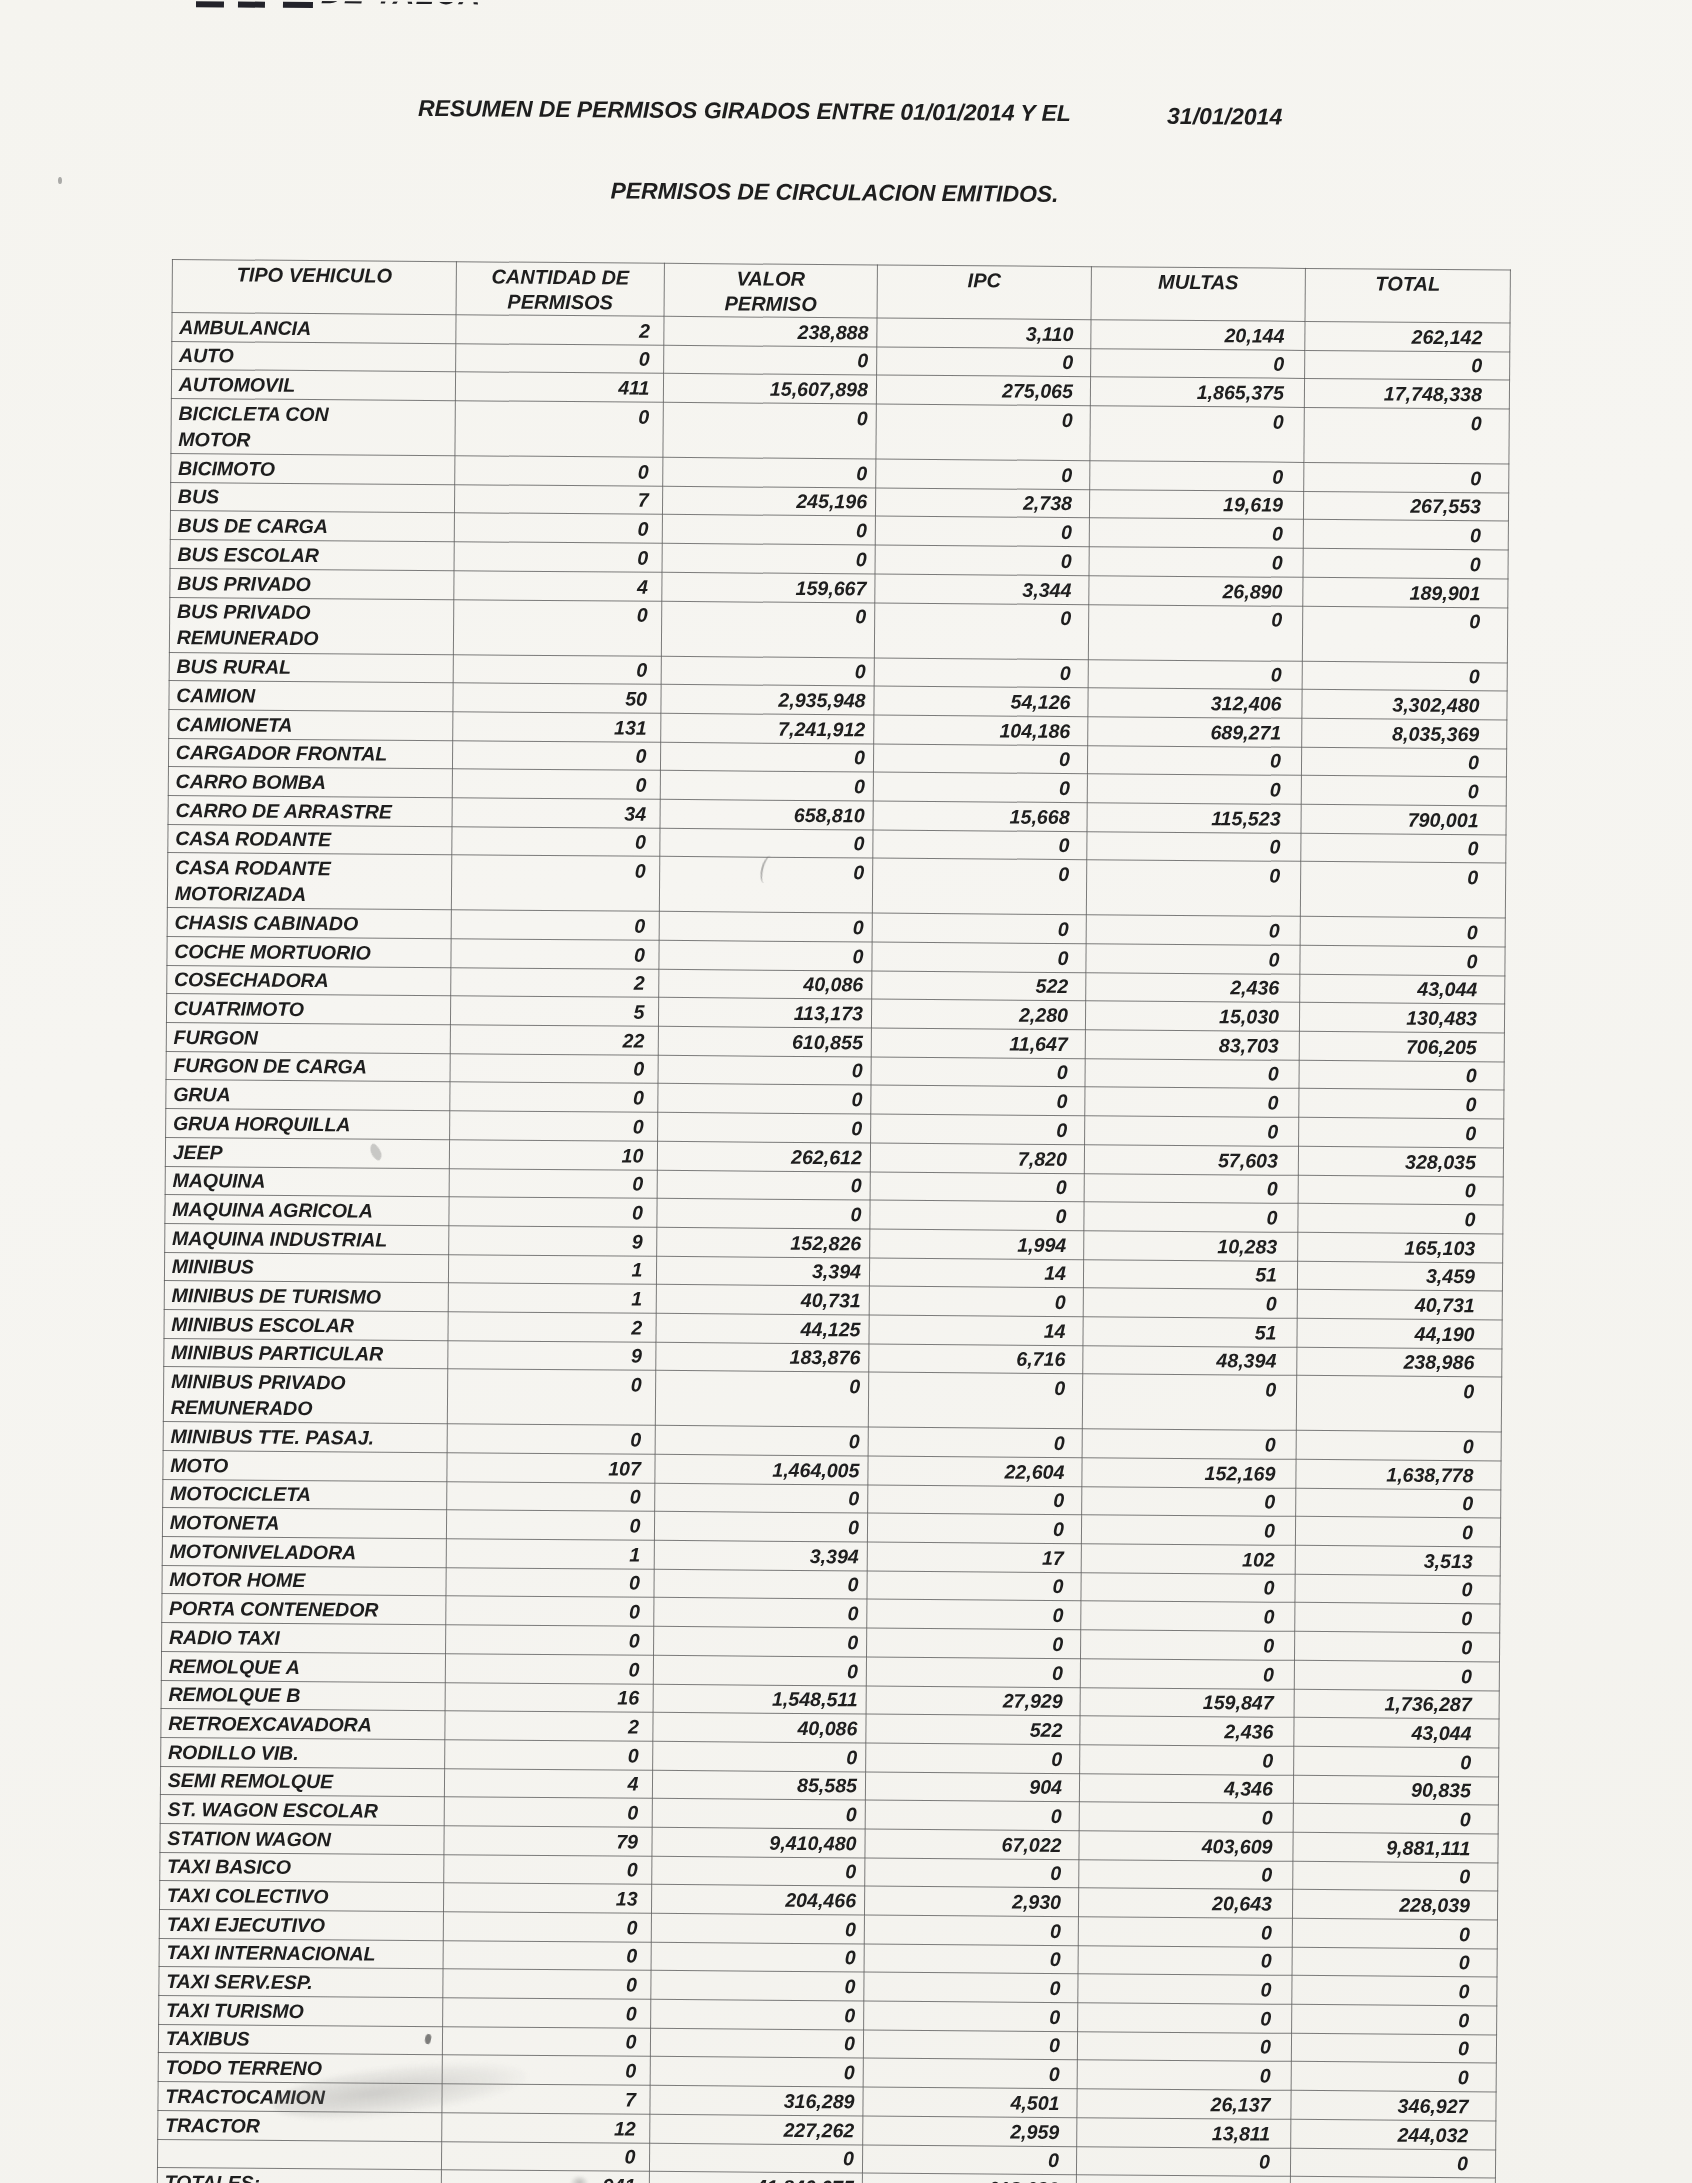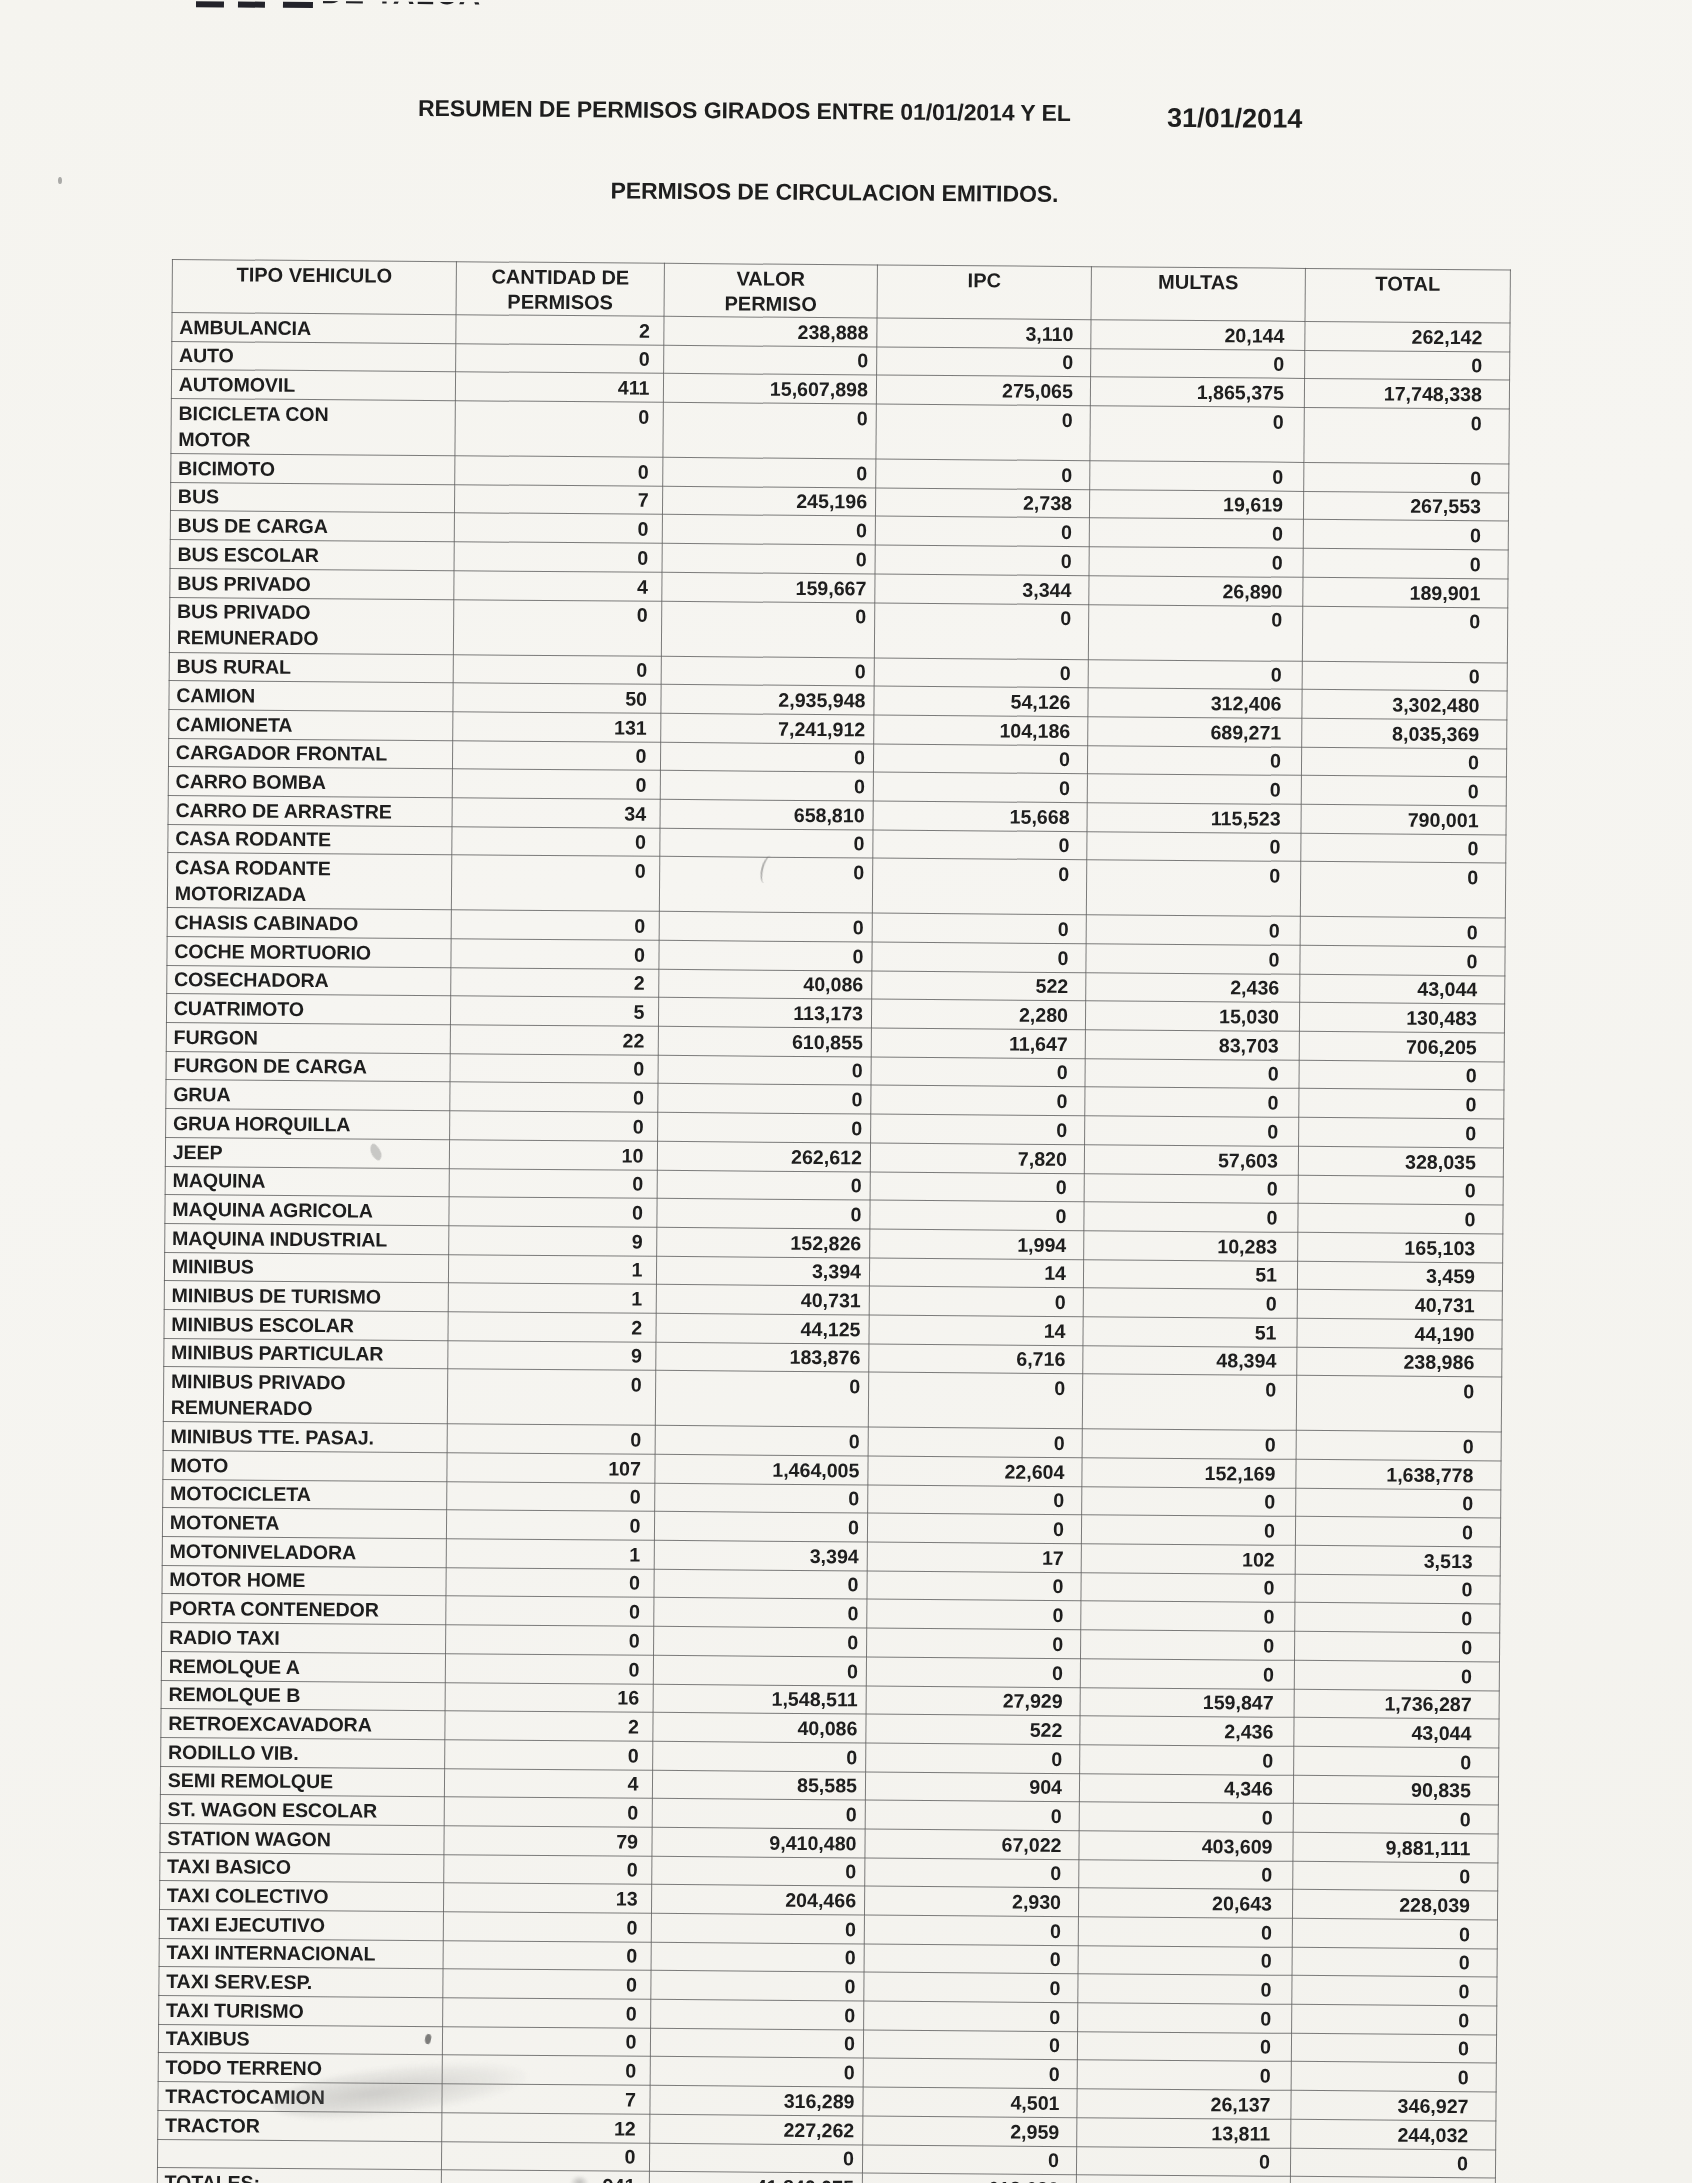--- a/index.html
+++ b/index.html
@@ -5,38 +5,38 @@
   html, body {
     margin: 0; padding: 0;
     width: 1692px; height: 2183px;
     overflow: hidden;
     background: linear-gradient(160deg, #f5f4ef 0%, #f6f5f1 40%, #f3f2ed 100%);
     font-family: "Liberation Sans", sans-serif;
     font-weight: 700;
     color: #1e1e1e;
     -webkit-font-smoothing: antialiased;
   }
-  .page { position: relative; width: 1692px; height: 2183px; }
+  .page { position: relative; width: 1692px; height: 2183px; font-style: italic; }
   .rot { position: absolute; left: 0; top: 0; width: 1692px; height: 2183px;
          transform: rotate(0.45deg); transform-origin: 176px 0; }
 
   
   .cutoff { position: absolute; left: 196px; top: 0; width: 379px; height: 8.8px;
             overflow: hidden; }
   .cutoff-text { position: absolute; left: 125px; top: -25px;
                  font-size: 30px; letter-spacing: 1.4px; color: #202024; white-space: nowrap; }
   .cutoff-bar { position: absolute; bottom: 2px; height: 5.4px; background: #23232a; }
   .cb1 { left: 0;   width: 28px; }
   .cb2 { left: 42px; width: 27px; }
   .cb3 { left: 87px; width: 30px; }
 
   .title { position: absolute; left: 419px; top: 93px;
            font-size: 23px; letter-spacing: -0.1px; white-space: nowrap; }
   .title-date { position: absolute; left: 1168px; top: 95px;
-                font-size: 27px; white-space: nowrap; }
+                font-size: 23px; white-space: nowrap; }
   .subtitle { position: absolute; left: 612px; top: 174px;
               font-size: 23px; letter-spacing: -0.1px; white-space: nowrap; }
 
   table.permits {
     position: absolute; left: 174px; top: 259px;
     width: 1338px;
     border-collapse: collapse;
     table-layout: fixed;
   }
   table.permits th, table.permits td {

